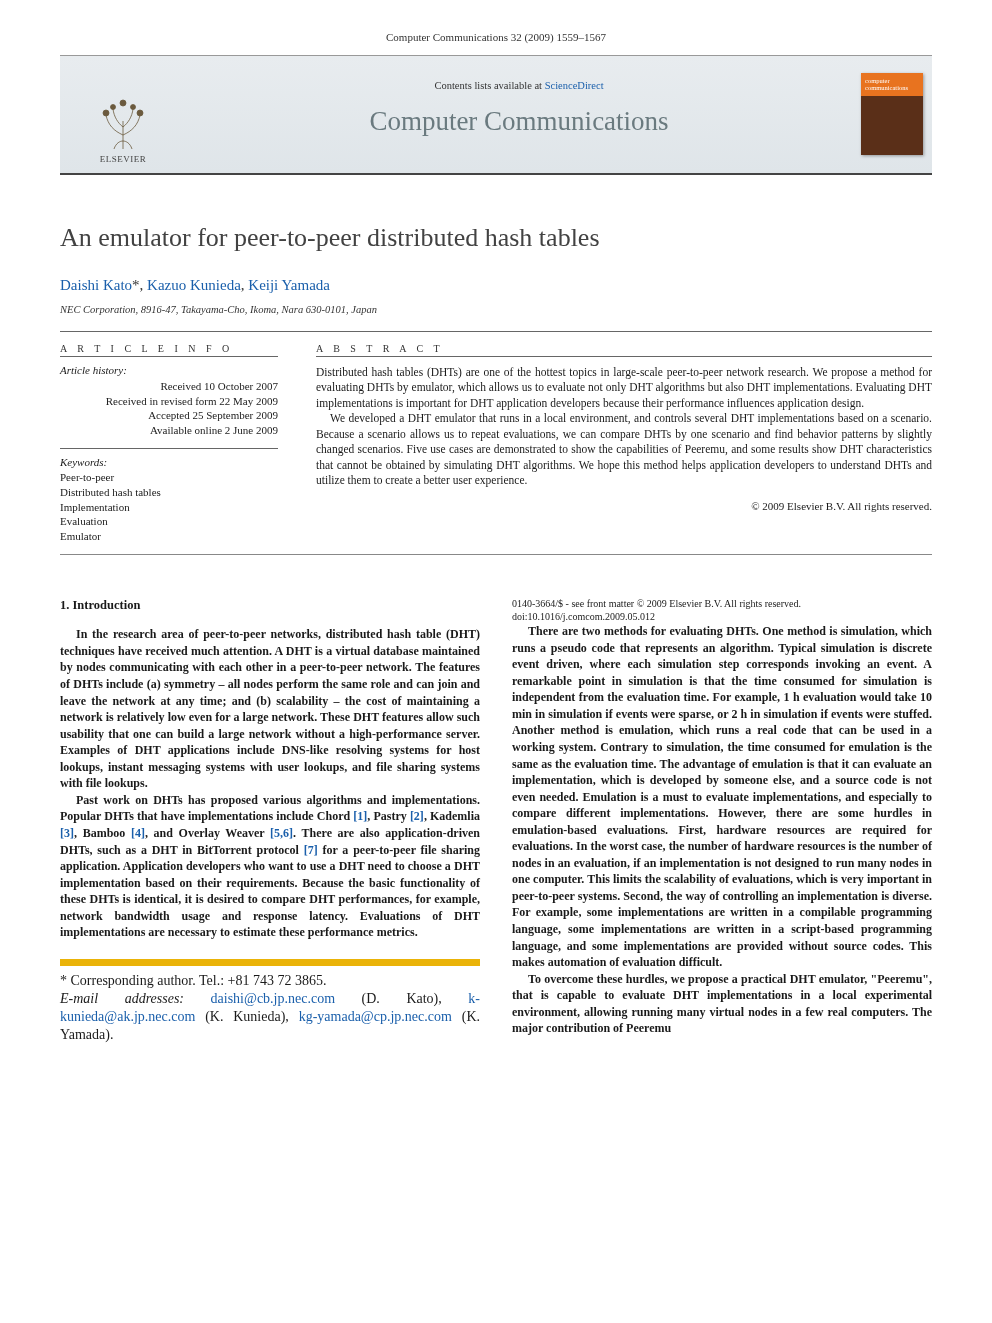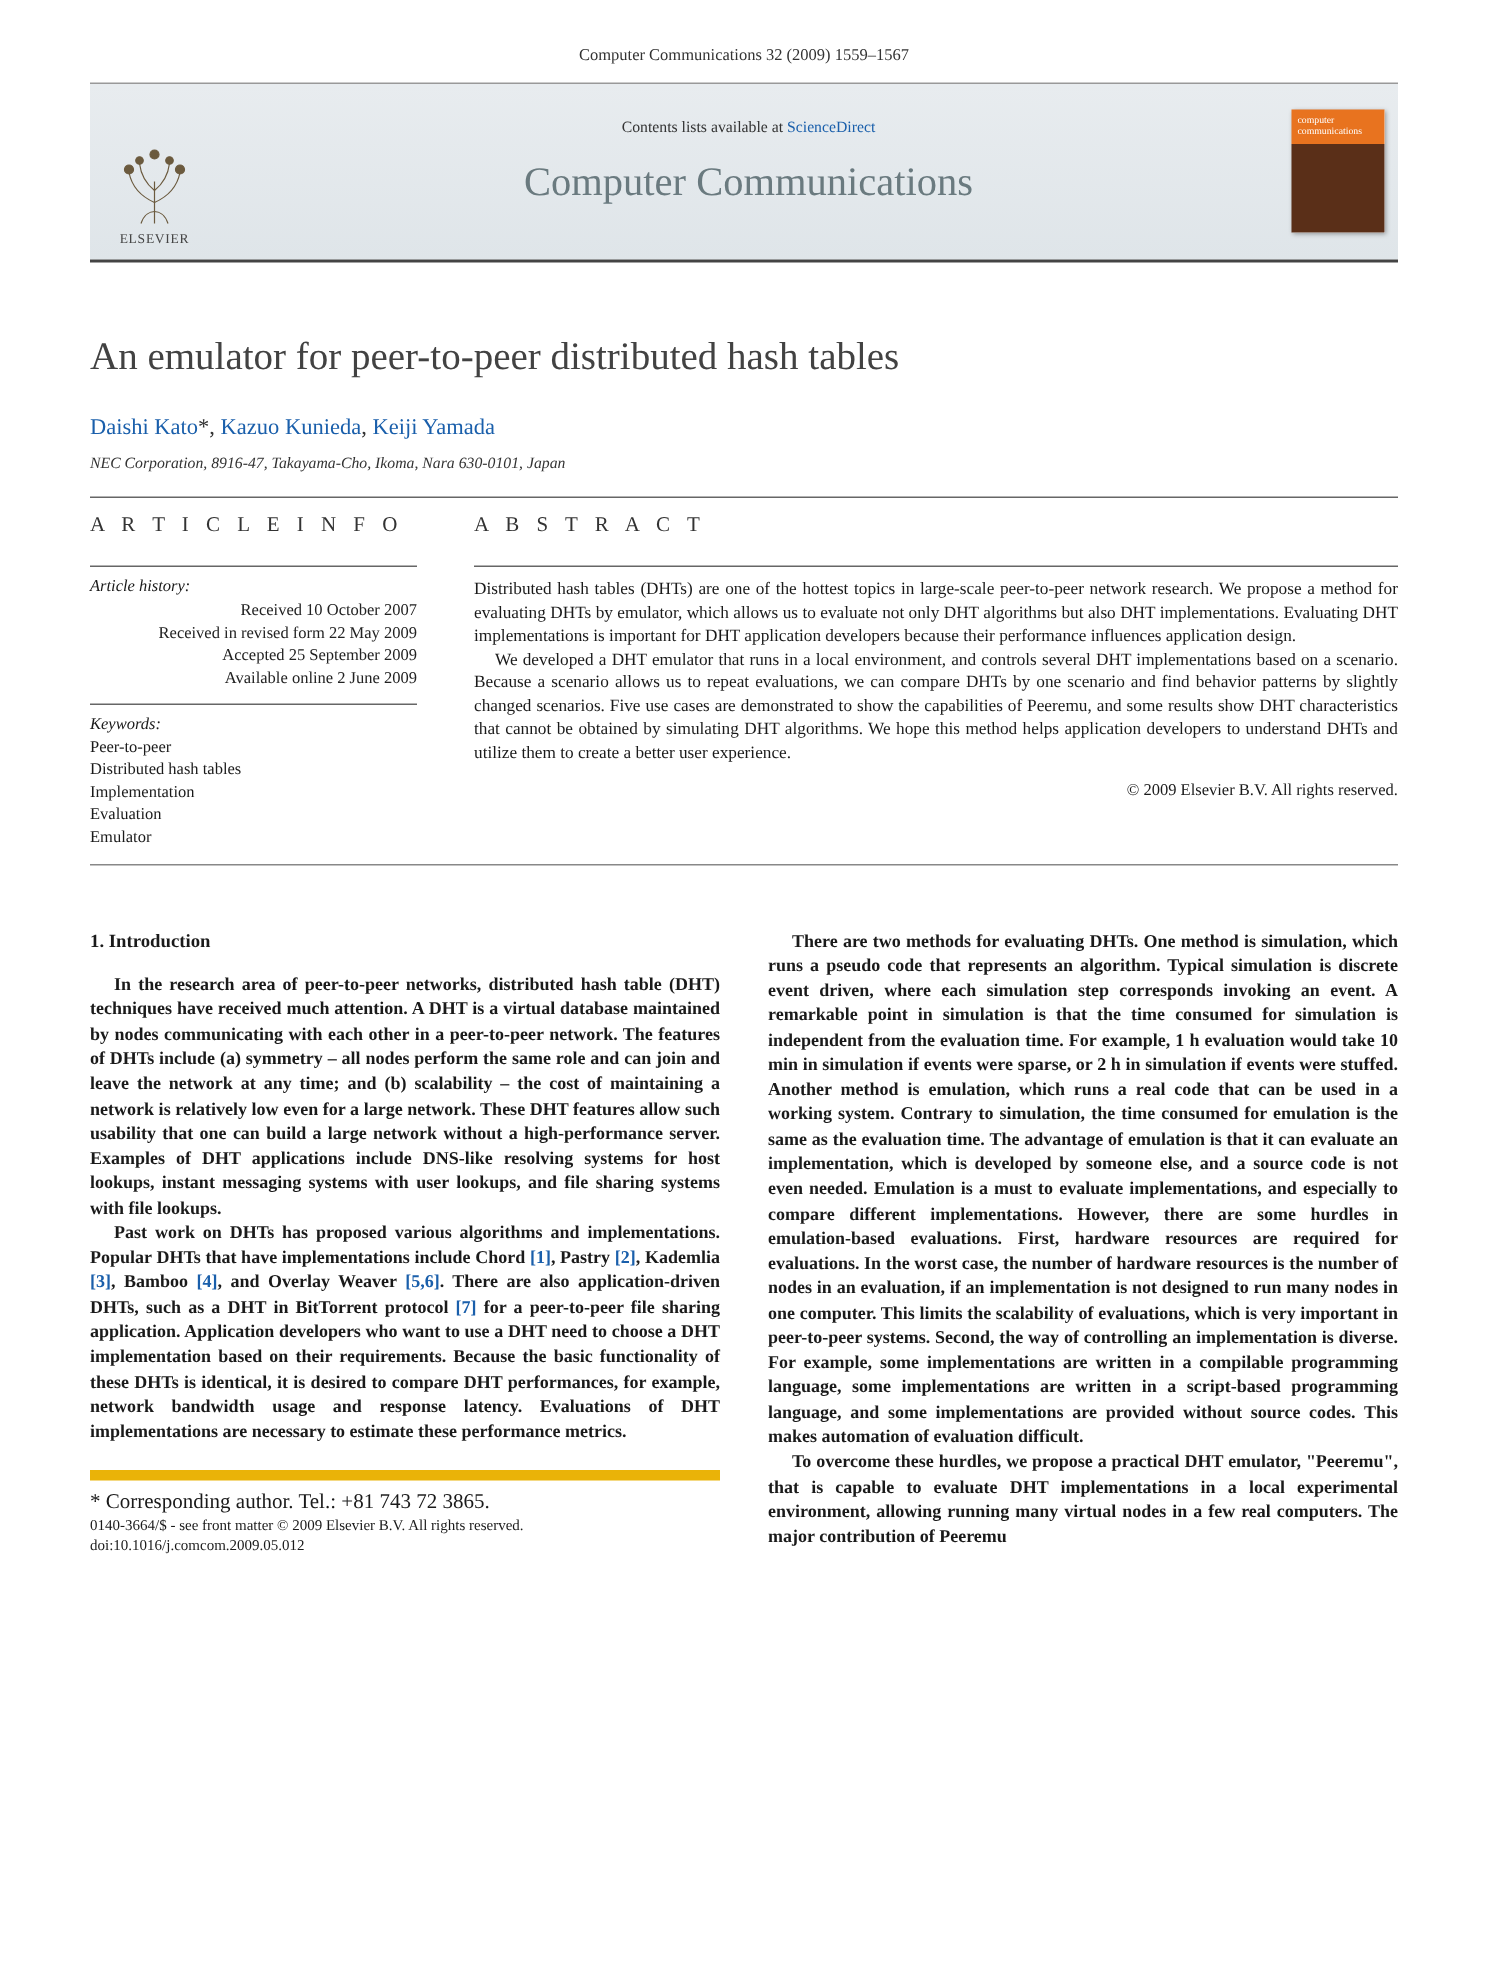--- a/index.html
+++ b/index.html
@@ -26,21 +26,21 @@
     display: flex;
     align-items: stretch;
     background: linear-gradient(#e8ecef, #dfe5e9);
     margin-bottom: 45px;
     position: relative;
     height: 120px;
   }
   .banner-left {
     display: flex;
     align-items: flex-end;
-    padding: 8px 8px;
+    padding: 8px 28px;
   }
   .elsevier-logo {
     width: 70px;
     height: 85px;
     display: flex;
     flex-direction: column;
     align-items: center;
     justify-content: flex-end;
   }
   .elsevier-tree {
@@ -123,24 +123,24 @@
   }
   hr.rule { border: none; border-top: 1px solid #666; margin: 0 0 10px 0; }
   .info-abs-row {
     display: flex;
     gap: 38px;
     margin-bottom: 10px;
   }
   .info-col { width: 218px; flex-shrink: 0; }
   .abs-col { flex: 1; }
   .sec-head {
-    font-size: 14px;
+    font-size: 10px;
     letter-spacing: 4px;
     color: #333;
-    margin-bottom: 16px;
+    margin-bottom: 0;
   }
   .ihist-label {
     font-style: italic;
     font-size: 11px;
     margin-bottom: 1px;
   }
   .ihist-lines { font-size: 11px; color: #222; line-height: 1.35; text-align: right; }
   .kw-block { margin-top: 22px; }
   .kw-label { font-style: italic; font-size: 11px; }
   .kw-lines { font-size: 11px; line-height: 1.35; }
@@ -272,20 +272,24 @@
 
 <hr class="thinrule">
 
 <div class="body-cols">
   <h2>1. Introduction</h2>
   <p>In the research area of peer-to-peer networks, distributed hash table (DHT) techniques have received much attention. A DHT is a virtual database maintained by nodes communicating with each other in a peer-to-peer network. The features of DHTs include (a) symmetry – all nodes perform the same role and can join and leave the network at any time; and (b) scalability – the cost of maintaining a network is relatively low even for a large network. These DHT features allow such usability that one can build a large network without a high-performance server. Examples of DHT applications include DNS-like resolving systems for host lookups, instant messaging systems with user lookups, and file sharing systems with file lookups.</p>
   <p><span>Past work on DHTs has proposed various algorithms and implementations. Popular DHTs that have implementations include Chord </span><a href="#">[1]</a><span>, Pastry </span><a href="#">[2]</a><span>, Kademlia </span><a href="#">[3]</a><span>, Bamboo </span><a href="#">[4]</a><span>, and Overlay Weaver </span><a href="#">[5,6]</a><span>. There are also application-driven DHTs, such as a DHT in BitTorrent protocol </span><a href="#">[7]</a><span> for a peer-to-peer file sharing application. Application developers who want to use a DHT need to choose a DHT implementation based on their requirements. Because the basic functionality of these DHTs is identical, it is desired to compare DHT performances, for example, network bandwidth usage and response latency. Evaluations of DHT implementations are necessary to estimate these performance metrics.</span></p>
 
   <div class="footnotes" style="width:100%">
     <div>* Corresponding author. Tel.: +81 743 72 3865.</div>
+    <div>
+      <em>E-mail addresses:</em>
+      <a href="#">daishi@cb.jp.nec.com</a><span> (D. Kato), </span><a href="#">k-kunieda@ak.jp.nec.com</a><span> (K. Kunieda), </span><a href="#">kg-yamada@cp.jp.nec.com</a><span> (K. Yamada).</span>
+    </div>
   </div>
   <div class="doi-block">
     <div>0140-3664/$ - see front matter © 2009 Elsevier B.V. All rights reserved.</div>
     <div>doi:10.1016/j.comcom.2009.05.012</div>
   </div>
 
   <p>There are two methods for evaluating DHTs. One method is simulation, which runs a pseudo code that represents an algorithm. Typical simulation is discrete event driven, where each simulation step corresponds invoking an event. A remarkable point in simulation is that the time consumed for simulation is independent from the evaluation time. For example, 1 h evaluation would take 10 min in simulation if events were sparse, or 2 h in simulation if events were stuffed. Another method is emulation, which runs a real code that can be used in a working system. Contrary to simulation, the time consumed for emulation is the same as the evaluation time. The advantage of emulation is that it can evaluate an implementation, which is developed by someone else, and a source code is not even needed. Emulation is a must to evaluate implementations, and especially to compare different implementations. However, there are some hurdles in emulation-based evaluations. First, hardware resources are required for evaluations. In the worst case, the number of hardware resources is the number of nodes in an evaluation, if an implementation is not designed to run many nodes in one computer. This limits the scalability of evaluations, which is very important in peer-to-peer systems. Second, the way of controlling an implementation is diverse. For example, some implementations are written in a compilable programming language, some implementations are written in a script-based programming language, and some implementations are provided without source codes. This makes automation of evaluation difficult.</p>
   <p>To overcome these hurdles, we propose a practical DHT emulator, "Peeremu", that is capable to evaluate DHT implementations in a local experimental environment, allowing running many virtual nodes in a few real computers. The major contribution of Peeremu</p>
 </div>
 

